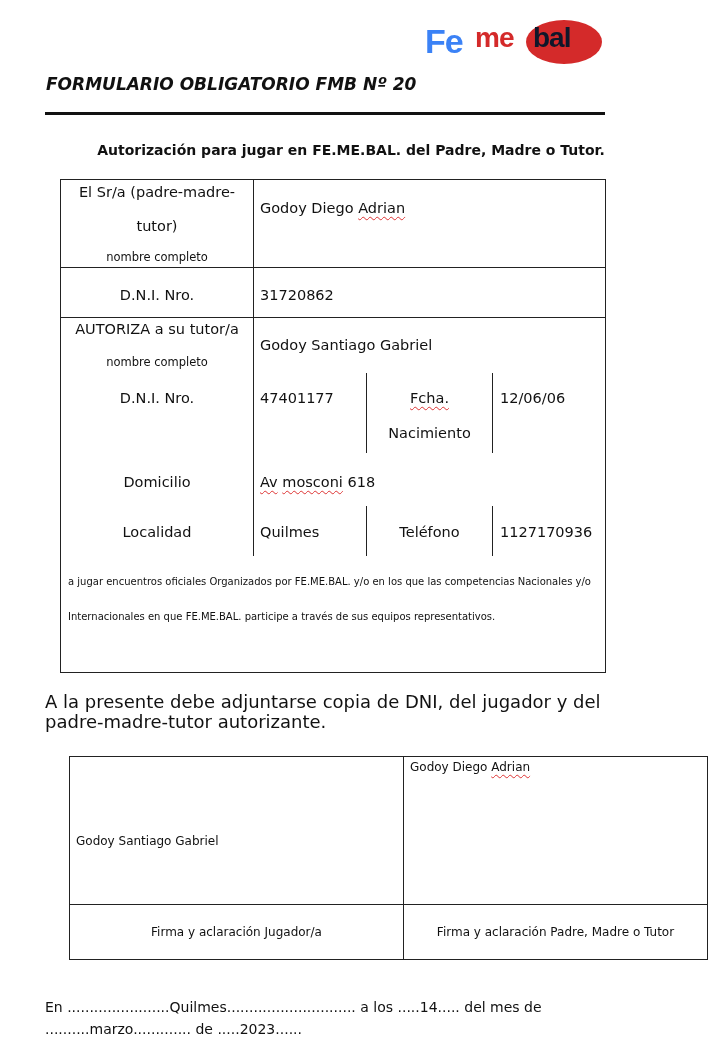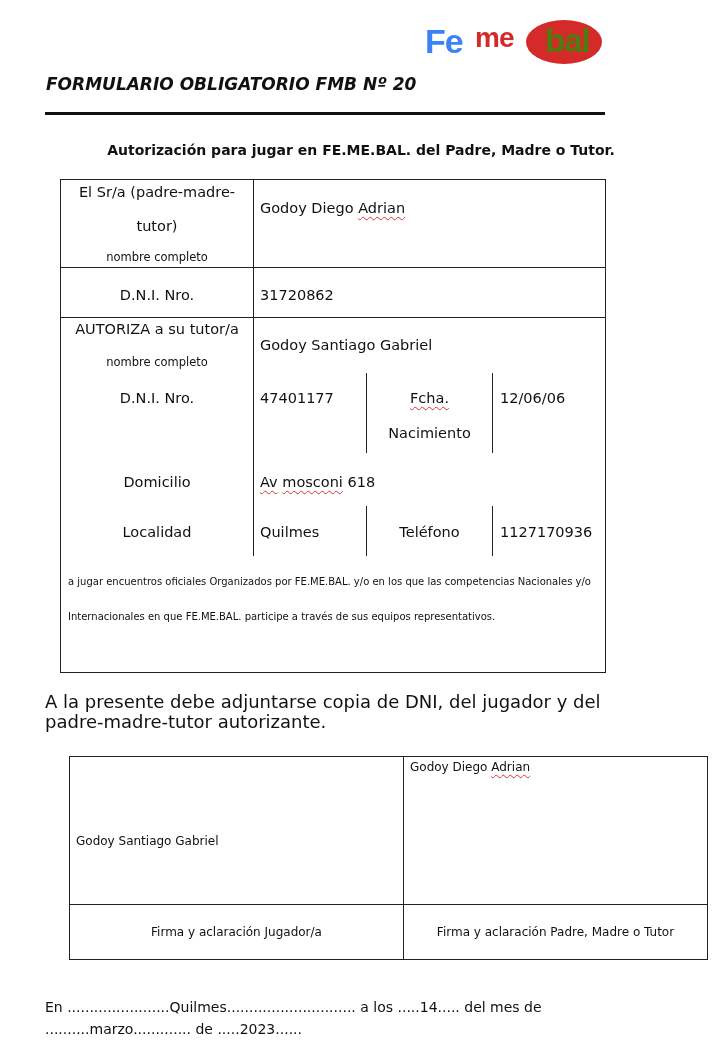--- a/index.html
+++ b/index.html
@@ -6,25 +6,25 @@
   body { width:720px; height:1049px; position:relative; overflow:hidden;
          font-family:"DejaVu Sans", sans-serif; color:#111; }
   .abs { position:absolute; }
   .logo { left:425px; top:18px; width:180px; height:48px; }
   .logo-fe { position:absolute; left:0; top:4px; font-family:"Liberation Sans", sans-serif; font-weight:bold;
              font-size:34px; color:#3b82f6; letter-spacing:-1px; }
   .logo-me { position:absolute; left:50px; top:4px; font-family:"Liberation Sans", sans-serif; font-weight:bold;
              font-size:28px; color:#d42a2a; letter-spacing:-1px; }
   .logo-oval { position:absolute; left:101px; top:2px; width:76px; height:44px; border-radius:50%;
                background:#d42a2a; }
-  .logo-bal { position:absolute; left:120px; top:4px; font-family:"Liberation Sans", sans-serif; font-weight:bold;
-              font-size:33px; color:#4d7c0f; letter-spacing:-1px; }
+  .logo-bal { position:absolute; left:108px; top:4px; font-family:"Liberation Sans", sans-serif; font-weight:bold;
+              font-size:28px; color:#0f172a; letter-spacing:-1px; }
   .form-title { left:46px; top:74px; font-size:17px; font-weight:bold; font-style:italic; }
   .hr { left:45px; top:112px; width:560px; height:3px; background:#111; }
-  .subtitle { left:0; width:650px; top:142px; text-align:center; font-size:14px; font-weight:bold; text-decoration:underline; padding-left:16px; }
+  .subtitle { left:0; width:650px; top:142px; text-align:center; font-size:14px; font-weight:bold; text-decoration:underline; padding-left:6px; }
   .subtitle span { display:inline-block; margin-left:40px; }
   .box { border:1px solid #222; }
   .line-h { position:absolute; height:1px; background:#222; }
   .line-v { position:absolute; width:1px; background:#222; }
   .t { position:absolute; font-size:14.5px; white-space:nowrap; }
   .tc { text-align:center; }
   .small { font-size:11.5px; }
   .spell { text-decoration: underline wavy #d33; text-decoration-thickness:1px; text-underline-offset:3px; }
   .para { position:absolute; left:68px; top:564px; width:540px; font-size:10px; line-height:35px; }
   .note { position:absolute; left:45px; top:692px; width:570px; font-size:18px; line-height:20px; }

